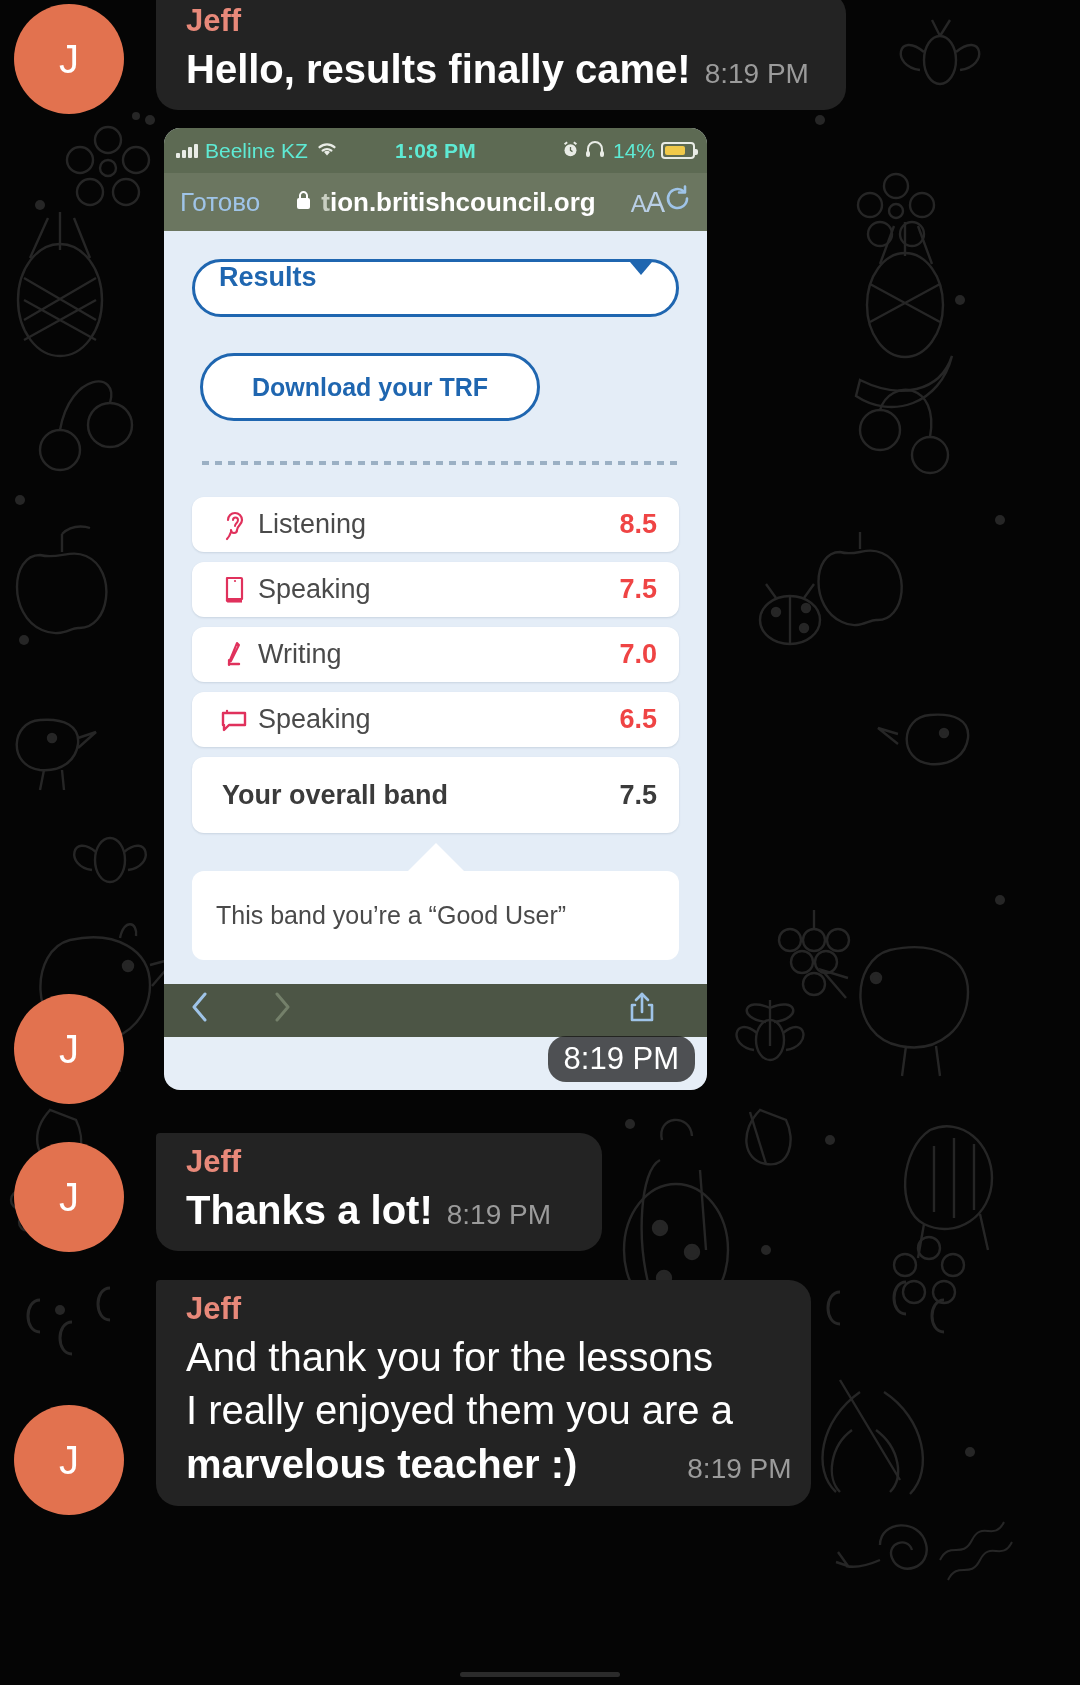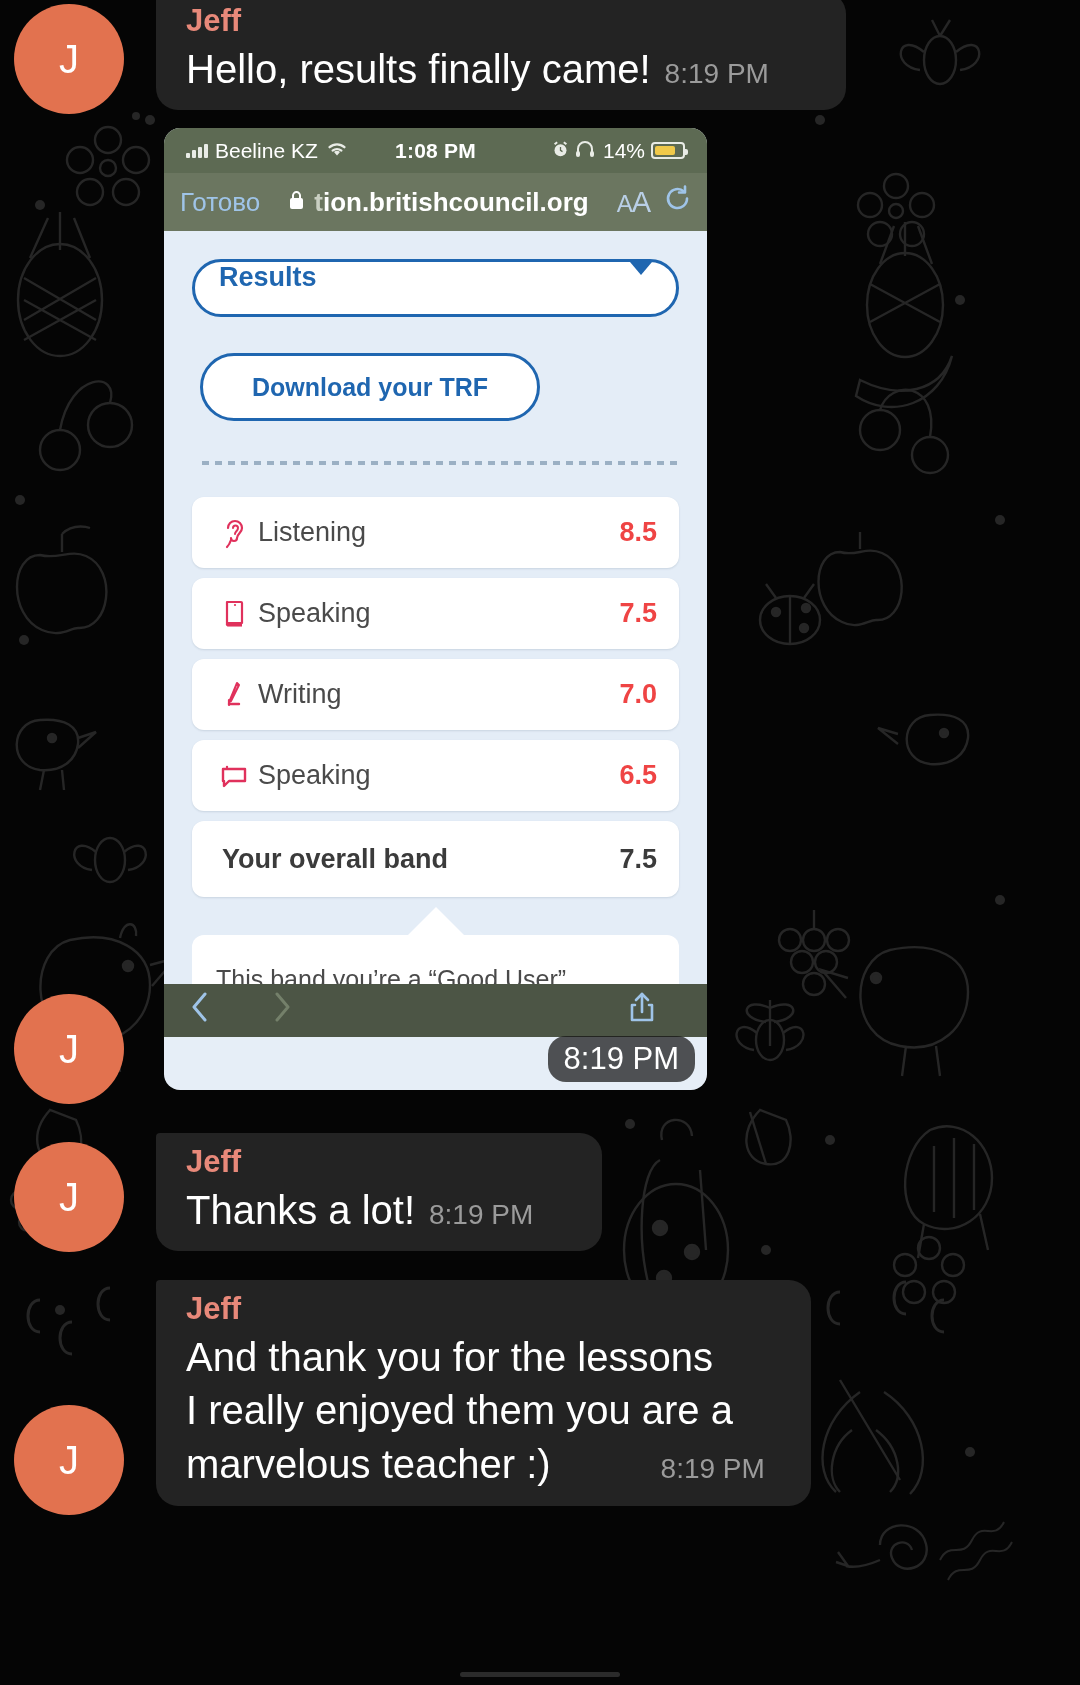--- a/index.html
+++ b/index.html
@@ -49,21 +49,21 @@
     font-weight:bold;
     line-height:1.25;
     margin-bottom:2px;
   }
   .msgline{
     color:#ffffff;
     font-size:40px;
     line-height:1.34;
     white-space:nowrap;
   }
-  .msgtext{ display:inline; }
+  .msgtext{ display:inline;font-weight:bold; }
   .stamp{
     color:#9b9b9b;
     font-size:28px;
     margin-left:14px;
     white-space:nowrap;
   }
 
   
   #shot{
     position:absolute;
@@ -72,23 +72,23 @@
     border-radius:16px;
     overflow:hidden;
     background:#e6eef7;
     z-index:3;
   }
   
   #statusbar{
     height:45px;
     background:#5d6a53;
     display:flex; align-items:center;
-    color:#ffffff;
+    color:#5eead4;
     font-size:21px;
-    padding:0 22px;
+    padding:0 12px;
     position:relative;
   }
   #sb-left{ display:flex; align-items:center; gap:7px; }
   #sb-center{
     position:absolute; left:0; right:0; text-align:center;
     font-size:21px; font-weight:bold; letter-spacing:.2px;
     pointer-events:none;
   }
   #sb-right{ margin-left:auto; display:flex; align-items:center; gap:6px; font-size:21px; z-index:1;}
   .bars{ display:inline-flex; align-items:flex-end; gap:2px; height:15px; }
@@ -102,21 +102,20 @@
   .batt::after{content:"";position:absolute;right:-5px;top:5px;width:3px;height:6px;background:#e9ece6;border-radius:0 2px 2px 0;}
   .batt span{position:absolute;left:2px;top:2px;bottom:2px;width:68%;background:#f0c94a;border-radius:2px;display:block;}
 
   
   #urlbar{
     height:58px;
     background:#6b7660;
     display:flex; align-items:center;
     padding:0 16px;
     color:#fff;
-    gap:14px;
   }
   #done-btn{ color:#9fc4e8; font-size:26px; font-weight:500; }
   #url-center{
     flex:1; display:flex; align-items:center; justify-content:center; gap:9px;
     font-size:26px; font-weight:bold;
   }
   #url-text .dim{ color:#c9cfc2; font-weight:bold; }
   #aa-btn{ color:#b9cfe6; font-size:24px; letter-spacing:-1px; }
   #aa-btn .big{ font-size:29px; }
   #reload-btn{ color:#9fc4e8; font-size:28px; }
@@ -152,21 +151,21 @@
   #dotted{
     margin:40px 0 0 10px;
     height:4px;
     background-image:repeating-linear-gradient(to right,#9bb0c4 0 7px,transparent 7px 13px);
     width:475px;
   }
   #scorelist{ margin-top:32px; }
   .row{
     background:#fff;
     border-radius:12px;
-    height:71px;
+    height:55px;
     margin-bottom:10px;
     display:flex; align-items:center;
     padding:0 22px 0 20px;
     box-shadow:0 1px 2px rgba(80,100,120,.18);
   }
   .row .ico{ width:46px; display:flex; align-items:center; justify-content:center; }
   .row .lab{ flex:1; font-size:27px; color:#4a4a4a; }
   .row .val{ font-size:27px; color:#ef4444; font-weight:bold; }
   .row.total .lab, .row.total .val{ font-weight:bold; color:#3b3b3b; }
   .row.total{ padding-left:30px; height:76px; }

